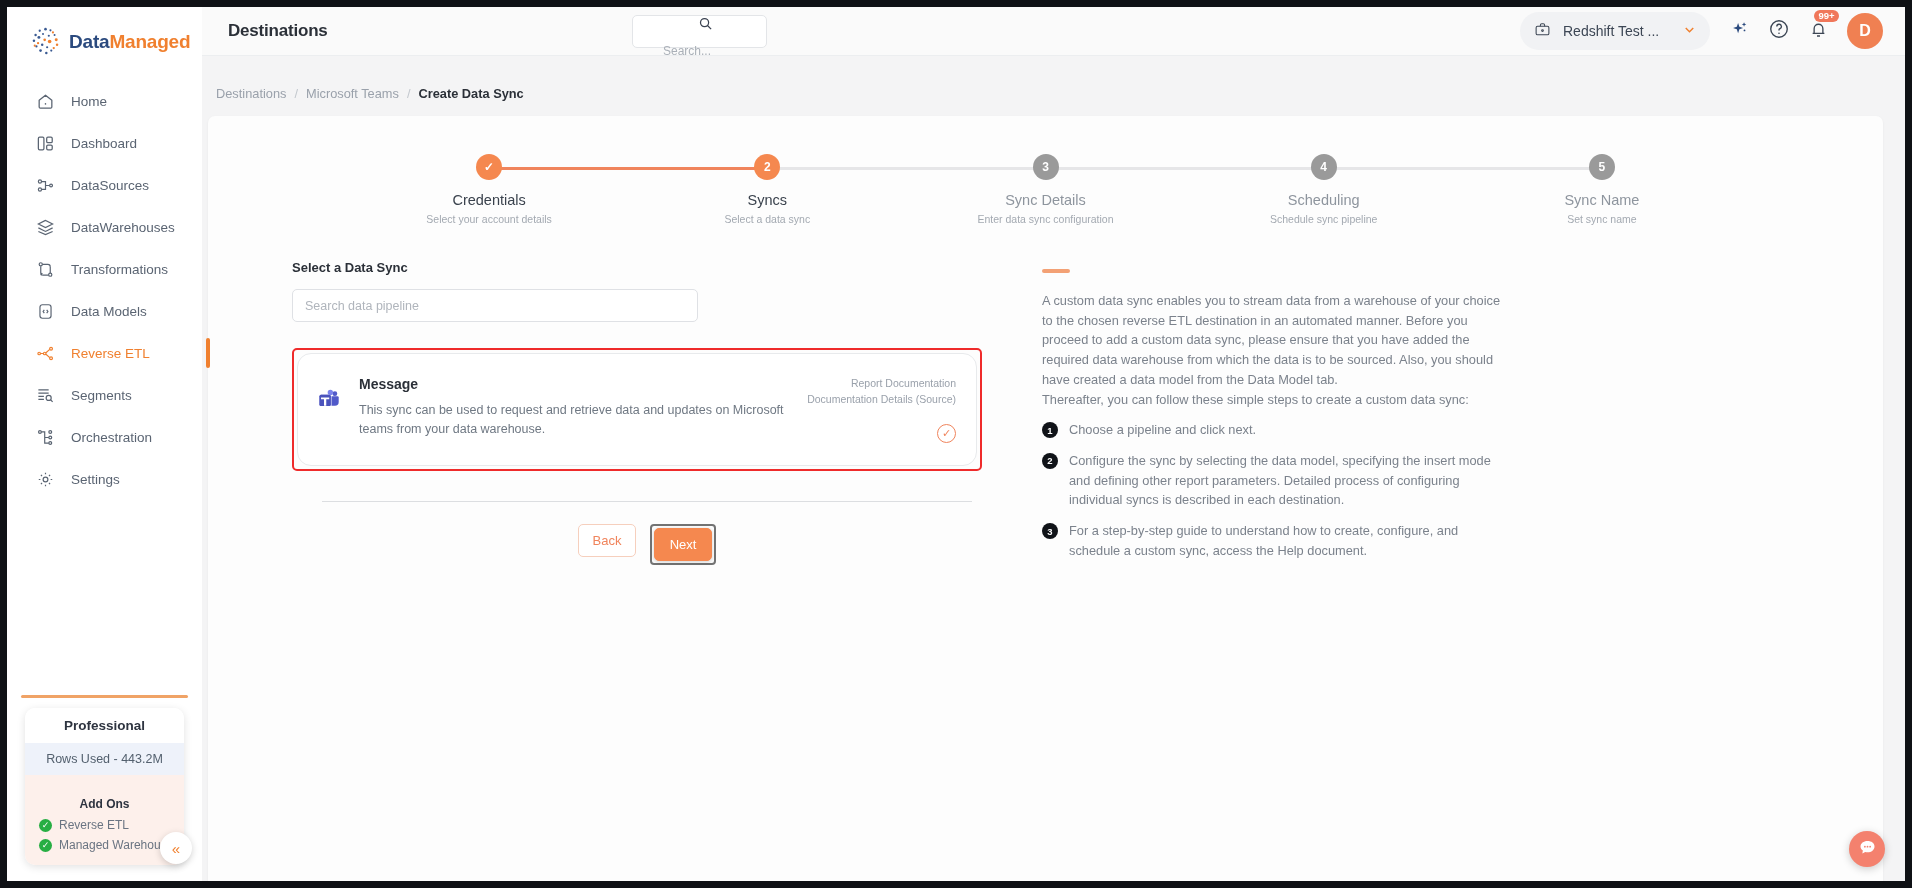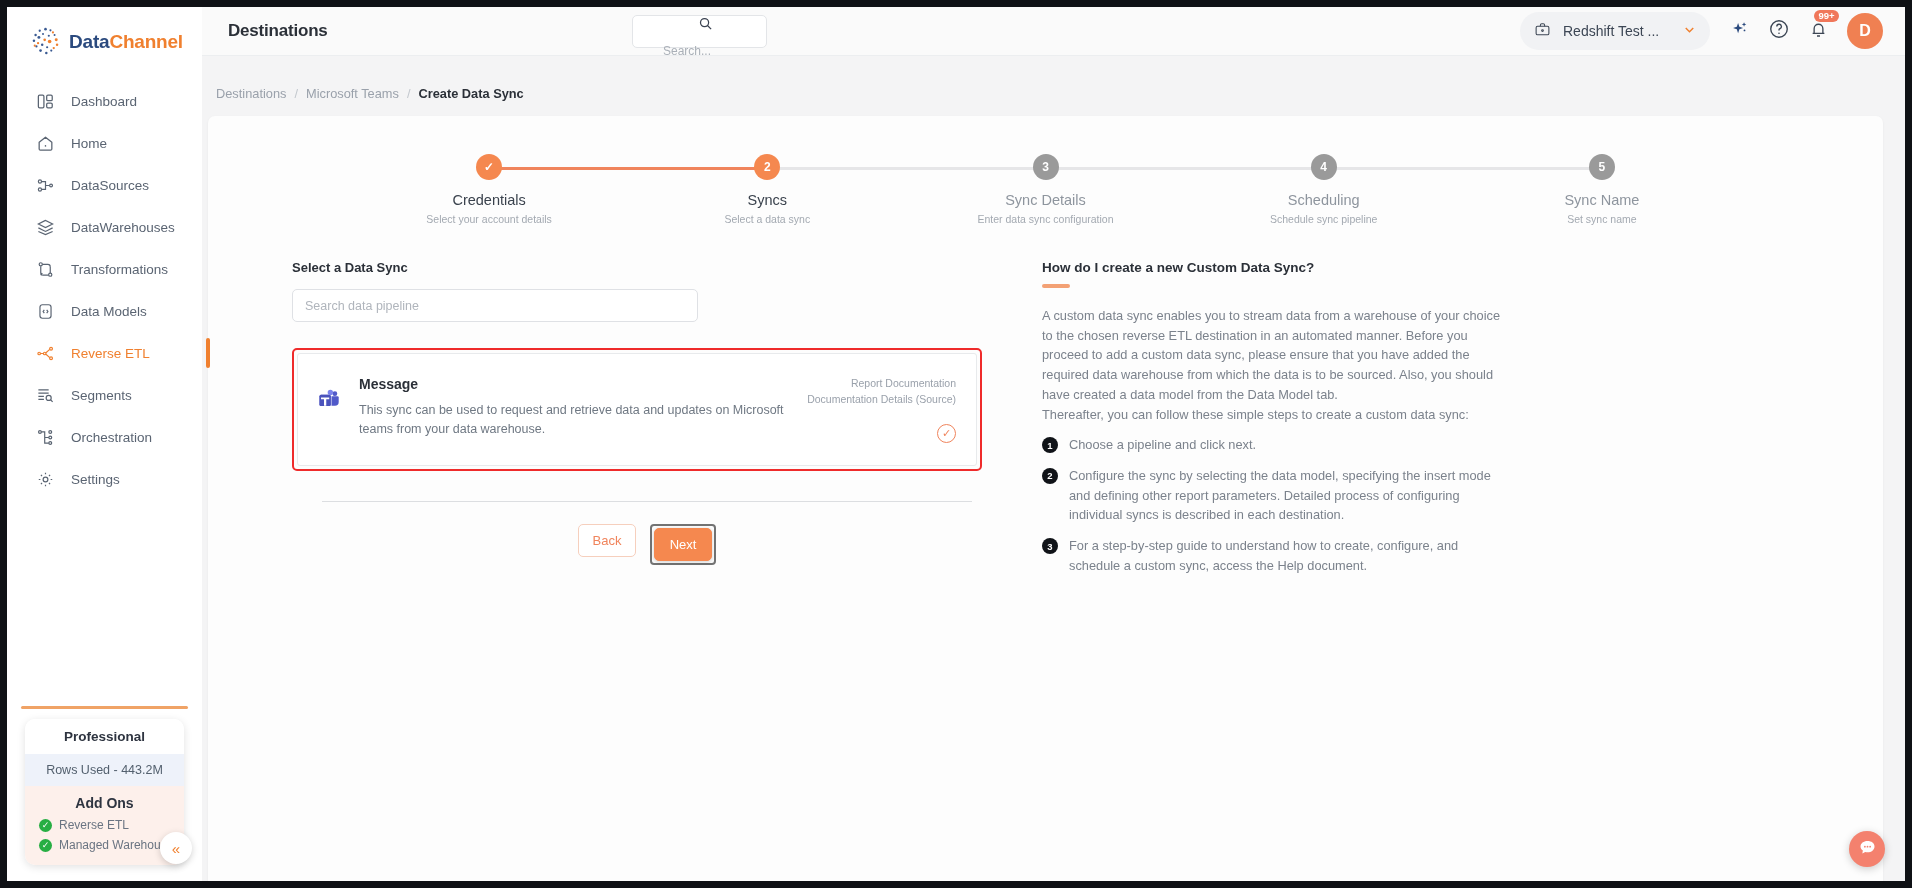--- a/index.html
+++ b/index.html
@@ -50,21 +50,21 @@
 
   .plan-divider { height:3px; background:#f0a366; margin: 0 14px 0 14px; border-radius:2px; }
   .plan-card {
     margin: 10px 18px 0 18px;
     border-radius: 10px; overflow:hidden;
     box-shadow: 0 2px 9px rgba(0,0,0,0.12);
     background:#fff;
   }
   .plan-title { text-align:center; font-size:13.5px; font-weight:700; color:#2e3440; padding:10px 0 10px; background:#fff; }
   .plan-rows { text-align:center; font-size:12.5px; color:#53606e; padding:9px 0; background:#eef2fa; }
-  .plan-addons-h { text-align:center; font-size:14px; font-weight:700; color:#2e3440; padding:9px 0 4px; background:#fdf0eb; }
+  .plan-addons-h { text-align:center; font-size:12px; font-weight:700; color:#2e3440; padding:22px 0 4px; background:#fdf0eb; }
   .plan-addons { background:#fdf0eb; padding: 0 0 10px 14px; }
   .addon { display:flex; align-items:center; gap:7px; font-size:12px; color:#6a7482; padding:3px 0; }
   .addon .chk { width:13px; height:13px; border-radius:50%; background:#27ae43; color:#fff; font-size:9px; display:flex; align-items:center; justify-content:center; flex:none; }
 
   .collapse-btn {
     position:absolute; left:160px; bottom:24px;
     width:32px; height:32px; border-radius:50%;
     background:#fff; box-shadow:0 2px 7px rgba(0,0,0,.18);
     display:flex; align-items:center; justify-content:center;
     color:#f0802f; font-size:15px; cursor:pointer; z-index: 9;
@@ -167,21 +167,21 @@
     border:none; outline:none; background:transparent; width:100%;
     font-size:12.5px; color:#5a6472; font-family:"Liberation Sans", sans-serif;
   }
   .pipe-search input::placeholder { color:#b0b5bc; }
 
   .sync-card-outer {
     margin-top:26px; width:690px; padding:3px;
     border:2px solid #ef2b2b; border-radius:5px;
   }
   .sync-card {
-    border:1px solid #e8eaec; border-radius:3px; background:#fff;
+    border:1px solid #e8eaec; border-radius:14px; background:#fff;
     display:flex; align-items:flex-start; padding: 22px 20px 22px 20px;
     min-height:88px; position:relative; cursor:pointer;
   }
   .teams-icon { width:24px; height:24px; flex:none; margin-top:12px; }
   .sync-body { margin-left:17px; width:430px; }
   .sync-title { font-size:14px; font-weight:700; color:#2b3038; }
   .sync-desc { margin-top:9px; font-size:12.5px; color:#6f7883; line-height:1.55; }
   .sync-right { margin-left:auto; text-align:right; }
   .doc-link { font-size:10.5px; color:#9aa1ab; line-height:1.5; cursor:pointer; }
   .sel-check {
@@ -254,42 +254,42 @@
         <circle cx="33" cy="18" r="1.8"></circle>
           <circle cx="34" cy="24" r="1.5"></circle>
           <circle cx="30" cy="28" r="1.4"></circle>
         <circle cx="25" cy="20" r="2.2"></circle>
           <circle cx="19" cy="18" r="1.6"></circle>
           <circle cx="11" cy="22" r="1.4"></circle>
         <circle cx="7" cy="25" r="1.3"></circle>
           <circle cx="29" cy="9" r="1.3"></circle>
       </g>
     </svg>
-    <div class="logo-text"><span class="logo-data">Data</span><span class="logo-channel">Channel</span></div>
+    <div class="logo-text"><span class="logo-data">Data</span><span class="logo-channel">Managed</span></div>
   </div>
 
   <nav class="nav">
+    <div class="nav-item">
+      <span class="nicon">
+          <svg width="19" height="19" viewBox="0 0 24 24" fill="none" stroke="#5a6472" stroke-width="1.6">
+            <path d="M4 10.5 12 4l8 6.5V19a1.5 1.5 0 0 1-1.5 1.5h-13A1.5 1.5 0 0 1 4 19z" stroke-linejoin="round"></path>
+            <circle cx="12" cy="15" r="1" fill="#5a6472" stroke="none"></circle>
+          </svg>
+        </span>
+      <span>Home</span>
+    </div>
     <div class="nav-item">
       <span class="nicon">
           <svg width="19" height="19" viewBox="0 0 24 24" fill="none" stroke="#5a6472" stroke-width="1.6">
             <rect x="3" y="4" width="7" height="16" rx="1.6"></rect>
             <rect x="13.5" y="4" width="7" height="7" rx="1.6"></rect>
             <rect x="13.5" y="14" width="7" height="6" rx="1.6"></rect>
           </svg>
         </span>
       <span>Dashboard</span>
-    </div>
-    <div class="nav-item">
-      <span class="nicon">
-          <svg width="19" height="19" viewBox="0 0 24 24" fill="none" stroke="#5a6472" stroke-width="1.6">
-            <path d="M4 10.5 12 4l8 6.5V19a1.5 1.5 0 0 1-1.5 1.5h-13A1.5 1.5 0 0 1 4 19z" stroke-linejoin="round"></path>
-            <circle cx="12" cy="15" r="1" fill="#5a6472" stroke="none"></circle>
-          </svg>
-        </span>
-      <span>Home</span>
     </div>
     <div class="nav-item">
       <span class="nicon">
           <svg width="19" height="19" viewBox="0 0 24 24" fill="none" stroke="#5a6472" stroke-width="1.5">
             <circle cx="5" cy="7" r="2"></circle>
             <circle cx="5" cy="17" r="2"></circle>
             <circle cx="19" cy="12" r="1.8"></circle>
             <path d="M7 7h5v10H7M12 12h5"></path>
           </svg>
         </span>
@@ -519,21 +519,20 @@
 
         <div class="btn-row">
           <div class="btn btn-back">Back</div>
           <div class="btn-next-wrap">
             <div class="btn btn-next">Next</div>
           </div>
         </div>
       </div>
 
       <div class="right-col">
-        <div class="help-h">How do I create a new Custom Data Sync?</div>
         <div class="help-rule"></div>
         <div class="help-p">A custom data sync enables you to stream data from a warehouse of your choice to the chosen reverse ETL destination in an automated manner. Before you proceed to add a custom data sync, please ensure that you have added the required data warehouse from which the data is to be sourced. Also, you should have created a data model from the Data Model tab.</div>
         <div class="help-p" style="margin-top:0">Thereafter, you can follow these simple steps to create a custom data sync:</div>
         <div class="help-steps">
           <div class="help-step">
             <div class="hs-num">1</div>
             <div class="hs-txt">Choose a pipeline and click next.</div>
           </div>
           <div class="help-step">
             <div class="hs-num">2</div>

